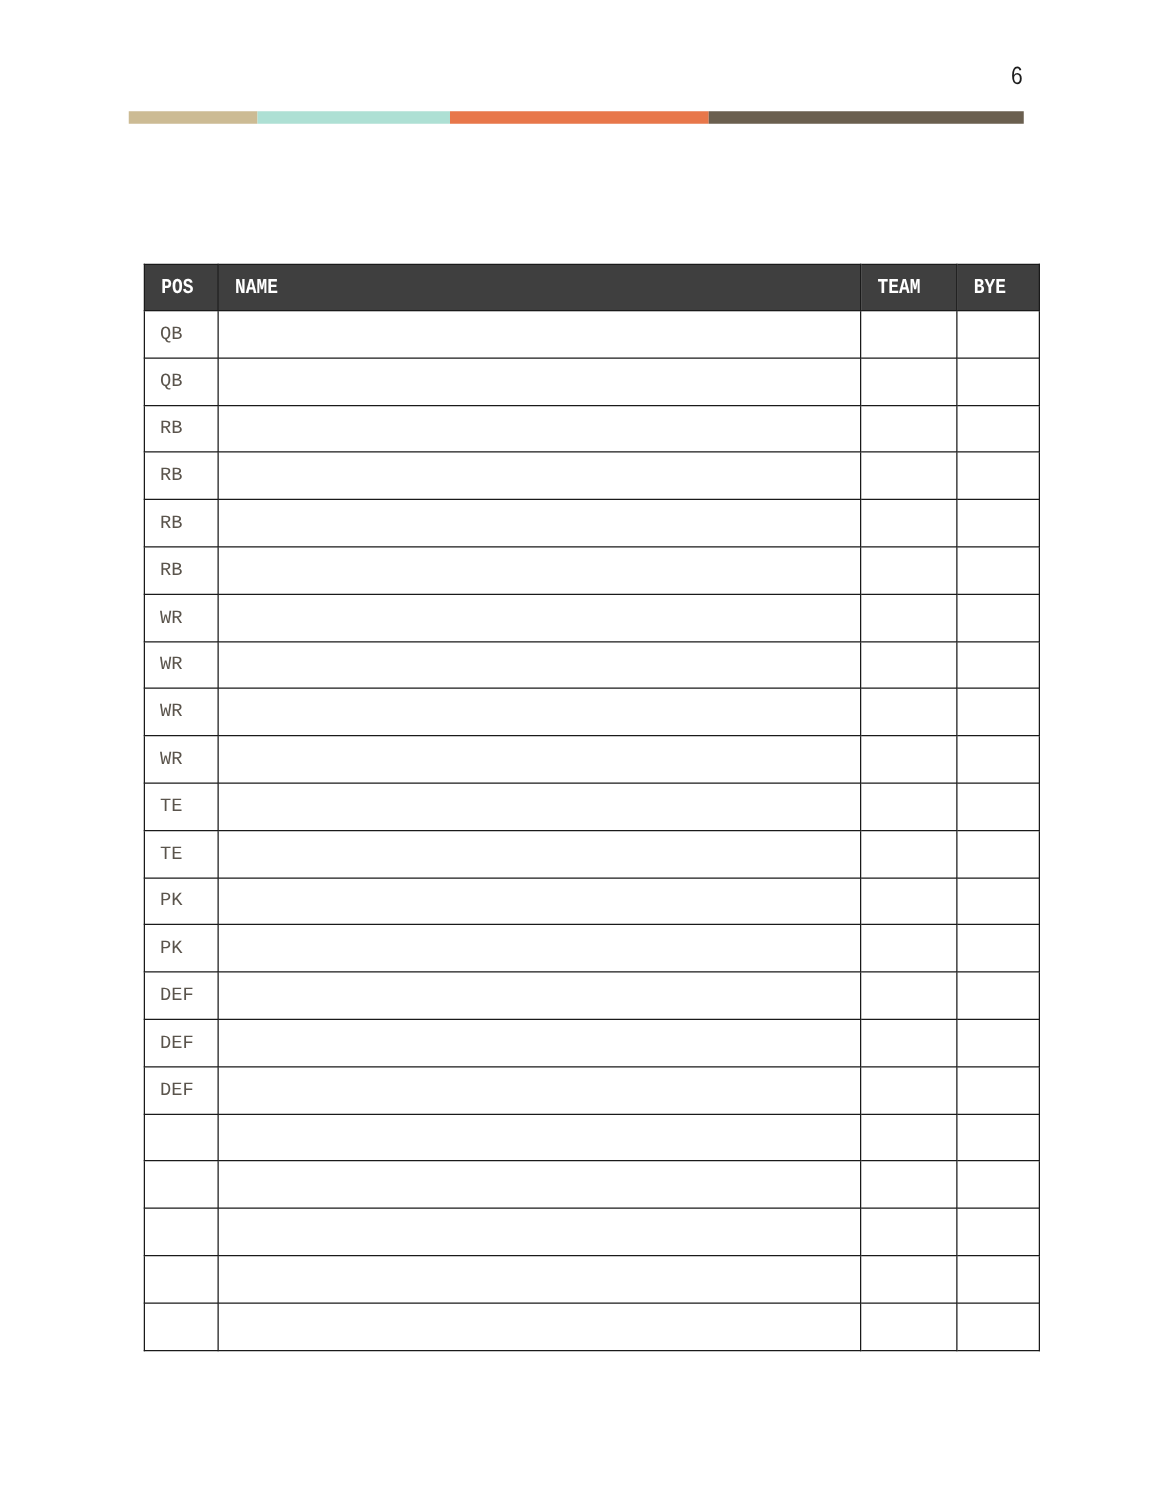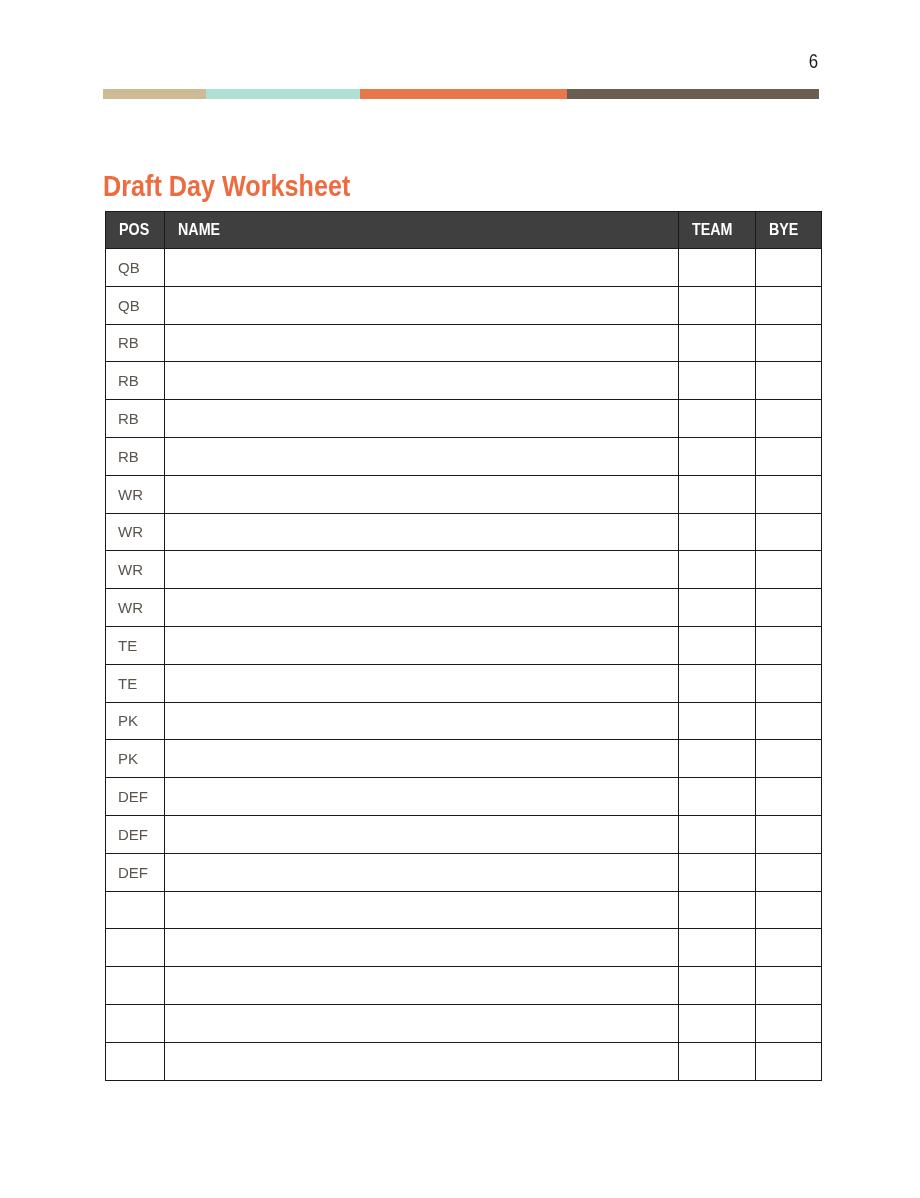--- a/index.html
+++ b/index.html
@@ -47,24 +47,25 @@
     left: 103px;
     font-size: 30px;
     font-weight: bold;
     letter-spacing: 0px;
     color: var(--title-color, #ed6b3f);
   }
 
   table.worksheet {
     position: absolute;
     top: 211px;
-    left: 105px;
+    left: 115px;
     width: 716px;
     border-collapse: collapse;
     table-layout: fixed;
+    font-family: Liberation Mono, monospace;
   }
   table.worksheet th,
   table.worksheet td {
     border: 1px solid var(--border-color, #1a1a1a);
     vertical-align: middle;
     text-align: left;
   }
   table.worksheet th {
     height: 37px;
     background: var(--header-bg, #3f3f3f);
@@ -90,23 +91,20 @@
     <span class="condensed">6</span>
   </div>
 
   <div class="accent-bar">
       <span style="background: rgb(204, 187, 148); width: 14.4%;"></span>
       <span style="background: rgb(174, 224, 212); width: 21.5%;"></span>
       <span style="background: rgb(232, 119, 74); width: 28.85%;"></span>
       <span style="background: rgb(106, 95, 79); width: 35.25%;"></span>
     </div>
 
-  <h1 class="page-title">
-    <span class="condensed">Draft Day Worksheet</span>
-  </h1>
 
   <table class="worksheet">
     <colgroup>
         <col style="width: 59px;">
         <col style="width: 514px;">
         <col style="width: 77px;">
         <col style="width: 66px;">
       </colgroup>
     <thead>
       <tr>

